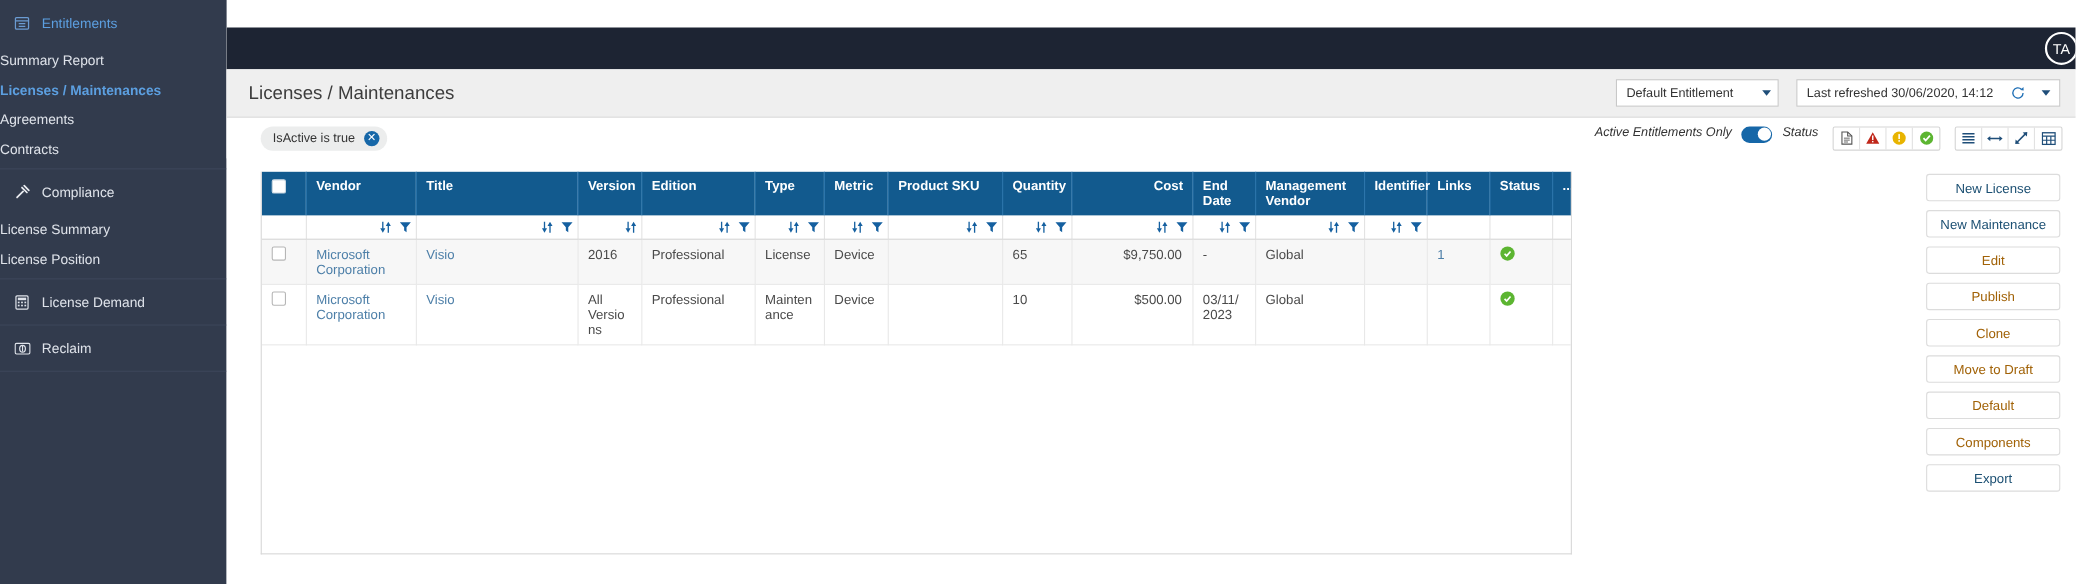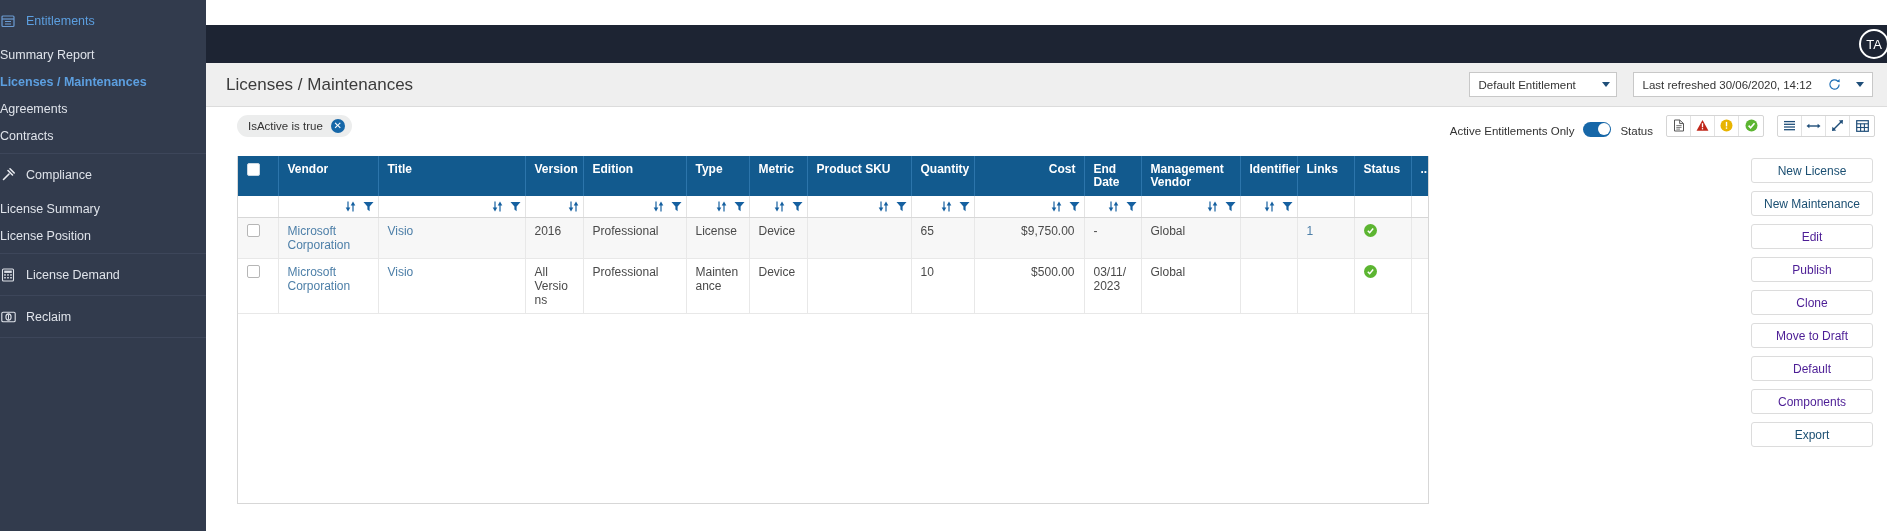--- a/index.html
+++ b/index.html
@@ -34,21 +34,21 @@
     position: relative;
   }
   .brand-logo svg { display:block; }
   .brand-title {
     color: #f2f3f6; font-size: 19px; letter-spacing: .2px;
   }
   .nav-group { border-bottom: 1px solid #3d465a; }
   .nav-item {
     display: flex; align-items: center;
     height: 30px;
-    padding-left: 0;
+    padding-left: 12px;
     gap: 10px;
     color: #dfe3ea;
     font-size: 12.5px;
     cursor: pointer;
   }
   .nav-item.top { height: 41px; }
   .nav-item .ico {
     width: 16px; height: 16px; display:flex; align-items:center; justify-content:center;
     color: #c9d2e0;
     flex: 0 0 16px;
@@ -124,21 +124,21 @@
     height: 22px; padding: 0 7px 0 11px;
     font-size: 11.5px; color: #333;
     cursor: pointer;
   }
   .chip-x {
     width: 14px; height: 14px; border-radius: 50%;
     background: #1667a8; color: #fff;
     display:flex;align-items:center;justify-content:center;
     font-size: 10px; line-height: 1;
   }
-  .toolbar-right { margin-left: auto; display: flex; align-items: flex-end; gap: 9px; }
+  .toolbar-right { margin-left: auto; display: flex; align-items: flex-start; gap: 9px; font-style: italic; }
   .tb-label { font-size: 11.5px; color: #333; }
   .toggle {
     width: 28px; height: 15px; border-radius: 8px;
     background: #1667a8; position: relative; cursor: pointer;
   }
   .toggle .knob {
     position:absolute; top:1.5px; right: 1.5px;
     width:12px;height:12px;border-radius:50%;background:#fff;
   }
   .icon-group {
@@ -220,21 +220,21 @@
     right: 14px; top: 133px;
     width: 122px;
     display: flex; flex-direction: column; gap: 8px;
   }
   .abtn {
     height: 25px; border: 1px solid #dcdcdc; border-radius: 3px;
     background: #fff; font-size: 12px; color: #1b4f72;
     display:flex;align-items:center;justify-content:center;
     cursor: pointer; font-family: "Liberation Sans", sans-serif;
   }
-  .abtn.disabled { color: #4c1d95; cursor: default; }
+  .abtn.disabled { color: #a16207; cursor: default; }
 </style>
 </head>
 <body>
 
 <div id="app">
 
   <aside class="sidebar">
 
     <div class="nav-group">
       <div class="nav-item top active-blue">

